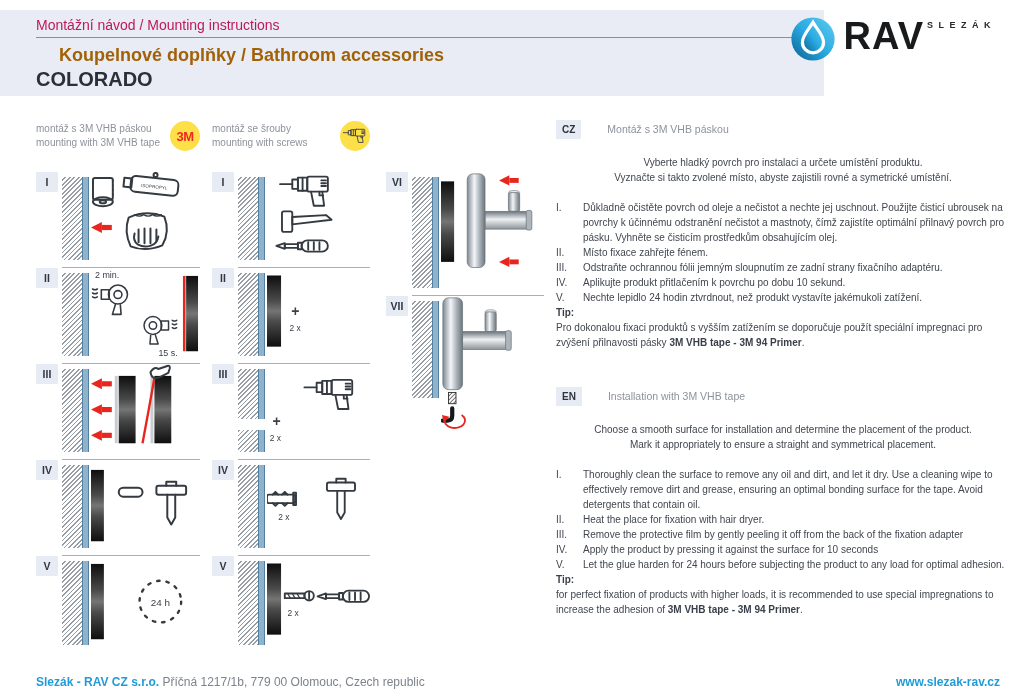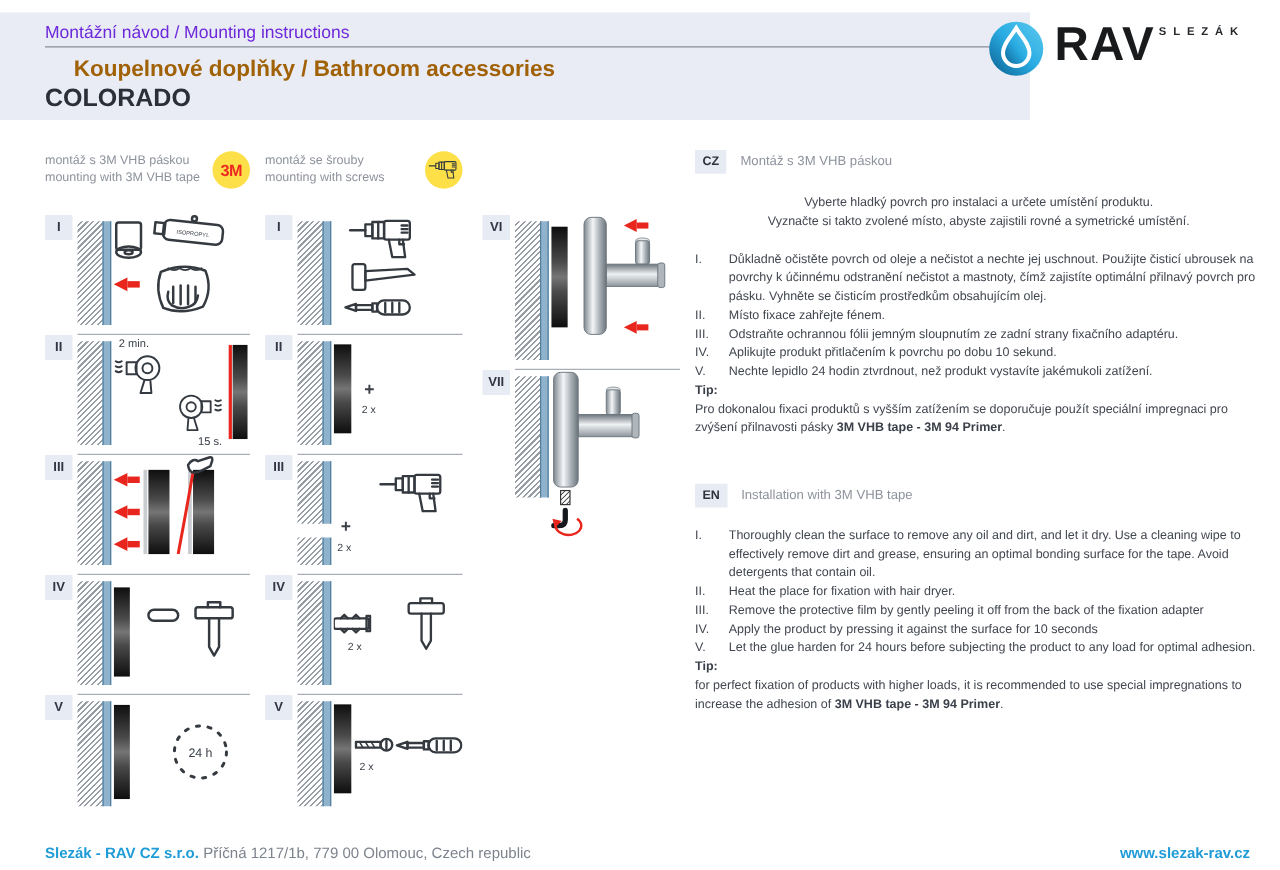--- a/index.html
+++ b/index.html
@@ -6,21 +6,21 @@
   html,body { background:#fff; }
   .page {
     position: relative; width: 1024px; height: 696px; overflow: hidden;
     background: #fff; font-family: "Liberation Sans", sans-serif; color:#41464f;
   }
   
   .band {
     position:absolute; top:10px; left:0; width:824px; height:86px;
     background:#e9ecf5; padding:7px 14px 0 36px;
   }
-  .doc-type { font-size:14px; color:#6d28d9; padding-bottom:4px; border-bottom:1px solid #878d99; }
+  .doc-type { font-size:14px; color:#be185d; padding-bottom:4px; border-bottom:1px solid #878d99; }
   .title { font-size:18px; font-weight:bold; color:#a16207; margin-top:6px; line-height:1.25;margin-left:23px; }
   .model { font-size:20px; font-weight:bold; color:#2b2f3a; line-height:1.25; }
   .logo { position:absolute; top:16px; right:28px; display:flex; align-items:flex-start; gap:8px; }
   .logo-txt { display:flex; flex-direction:row; align-items:flex-start; margin-top:2px; }
   .logo-brand { font-size:38px; font-weight:bold; color:#181a1c; line-height:0.95; letter-spacing:1px; }
   .logo-sub { font-size:9px; font-weight:bold; color:#26292c; letter-spacing:5.5px; margin-top:2px; margin-left:3px; }
   
   .diagrams { position:absolute; top:118px; left:36px; width:512px; }
   .col { position:absolute; top:0; }
   .col-tape { left:0; width:164px; }
@@ -51,21 +51,21 @@
     content:""; position:absolute; right:-6px; top:0; bottom:0; width:5px;
     background:#8fb3cd; border-left:1px solid #53809f; border-right:1px solid #53809f;
   }
   .wall-gap::before {
     content:""; position:absolute; left:-1px; right:-8px; top:60%; height:11px;
     background:#fff; z-index:2;
   }
   .art { position:absolute; left:29px; top:0; height:calc(100% - 2px); width:calc(100% - 29px); }
   
   .texts { position:absolute; left:556px; top:120px; width:454px; font-size:10px; line-height:15px; color:#41464f; }
-  .lang-head { display:flex; align-items:center; gap:11px; }
+  .lang-head { display:flex; align-items:center; gap:26px; }
   .lang-badge {
     background:#e7ebf4; color:#2e333e; font-weight:bold; font-size:10px;
     padding:2px 6px; flex:none;
   }
   .lang-title { color:#8d929c; font-size:10.5px; }
   .intro { margin-top:16px;text-align:center; }
   .steps-list { margin-top:15px; }
   .li { display:flex; }
   .li-num { width:27px; flex:none; }
   .li-text { flex:1; }
@@ -431,20 +431,24 @@
         <b>Tip:</b><br>
         <span>Pro dokonalou fixaci produktů s vyšším zatížením se doporučuje použít speciální impregnaci pro zvýšení přilnavosti pásky </span><b>3M VHB tape - 3M 94 Primer</b><span>.</span>
       </p>
     </div>
 
     <div class="lang-block lang-en">
       <div class="lang-head">
         <span class="lang-badge">EN</span>
         <span class="lang-title">Installation with 3M VHB tape</span>
       </div>
+      <p class="intro">
+        <span>Choose a smooth surface for installation and determine the placement of the product.</span><br>
+        <span>Mark it appropriately to ensure a straight and symmetrical placement.</span>
+      </p>
       <div class="steps-list">
         <div class="li">
             <span class="li-num">I.</span>
             <span class="li-text">Thoroughly clean the surface to remove any oil and dirt, and let it dry. Use a cleaning wipe to effectively remove dirt and grease, ensuring an optimal bonding surface for the tape. Avoid detergents that contain oil.</span>
           </div>
         <div class="li">
             <span class="li-num">II.</span>
             <span class="li-text">Heat the place for fixation with hair dryer.</span>
           </div>
         <div class="li">

